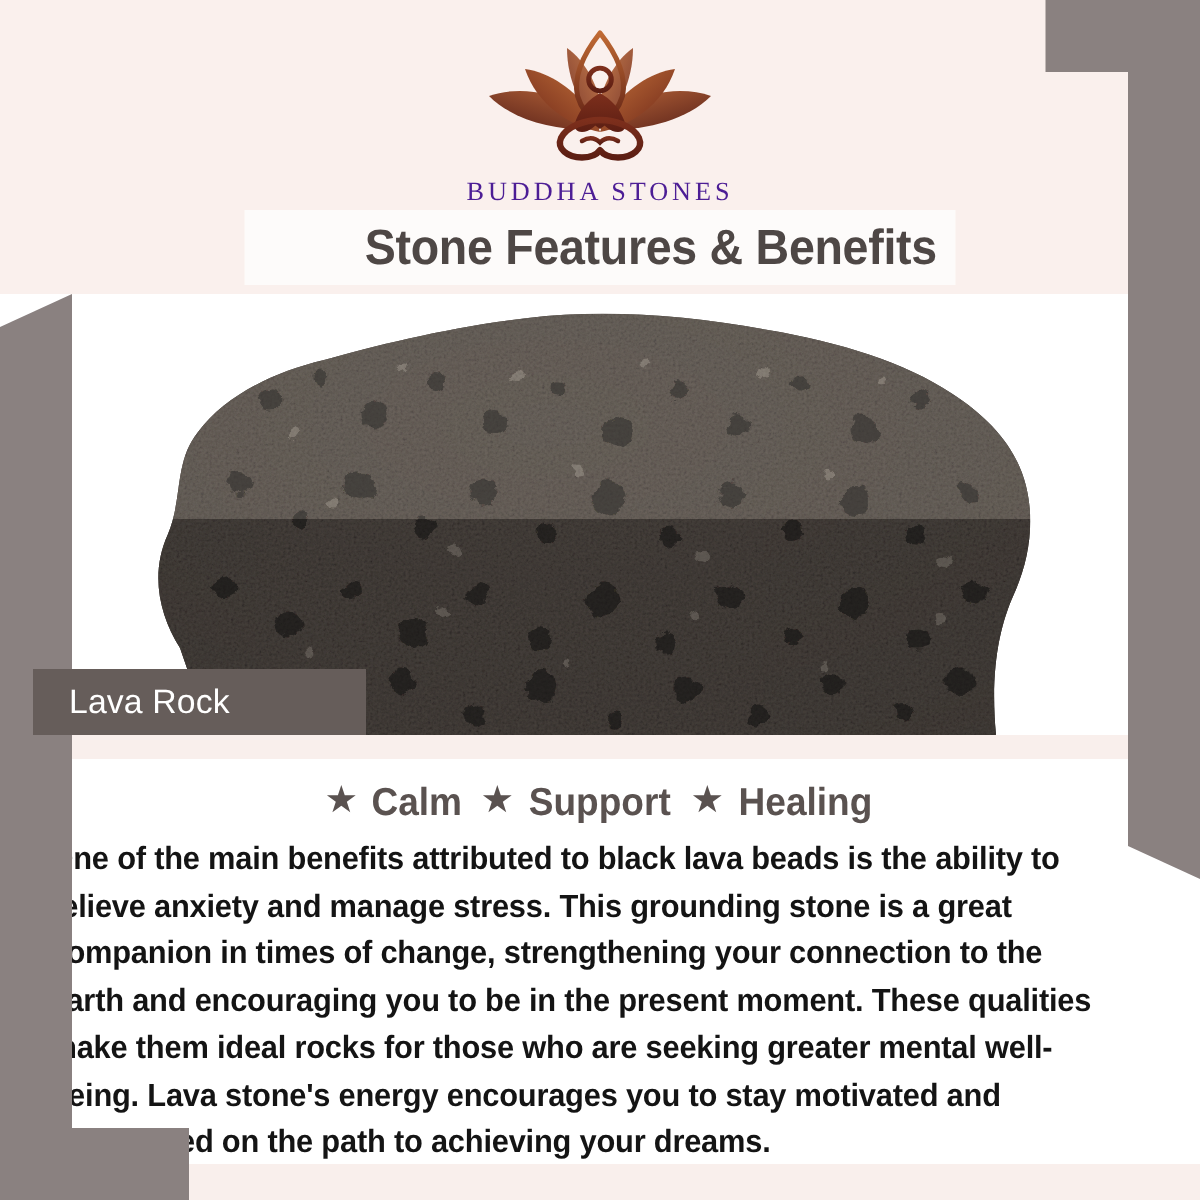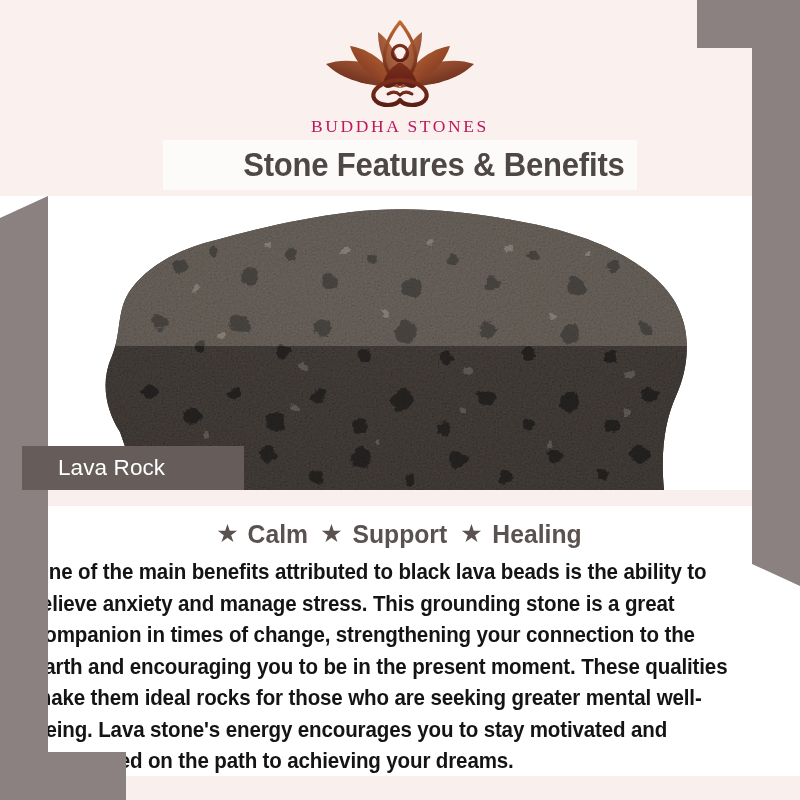--- a/index.html
+++ b/index.html
@@ -83,21 +83,21 @@
   .logo-mark {
     display: block;
     margin: 0 auto;
   }
 
   .logo-wordmark {
     margin-top: 2px;
     font-family: "Liberation Serif", serif;
     font-size: 17.5px;
     letter-spacing: 2.6px;
-    color: #be185d;
+    color: #4c1d95;
     font-weight: 400;
   }
 
   
   .title-banner {
     position: absolute;
     top: 140px;
     left: 163px;
     width: 474px;
     height: 50px;
@@ -133,21 +133,21 @@
   
   .photo-label {
     position: absolute;
     left: 22px;
     bottom: 0;
     width: 222px;
     height: 44px;
     background: #665d5a;
     display: flex;
     align-items: center;
-    padding-left: 36px;
+    padding-left: 24px;
     z-index: 5;
   }
   .photo-label-text {
     color: #ffffff;
     font-size: 22.5px;
     font-weight: 400;
     letter-spacing: 0.1px;
   }
 
   

